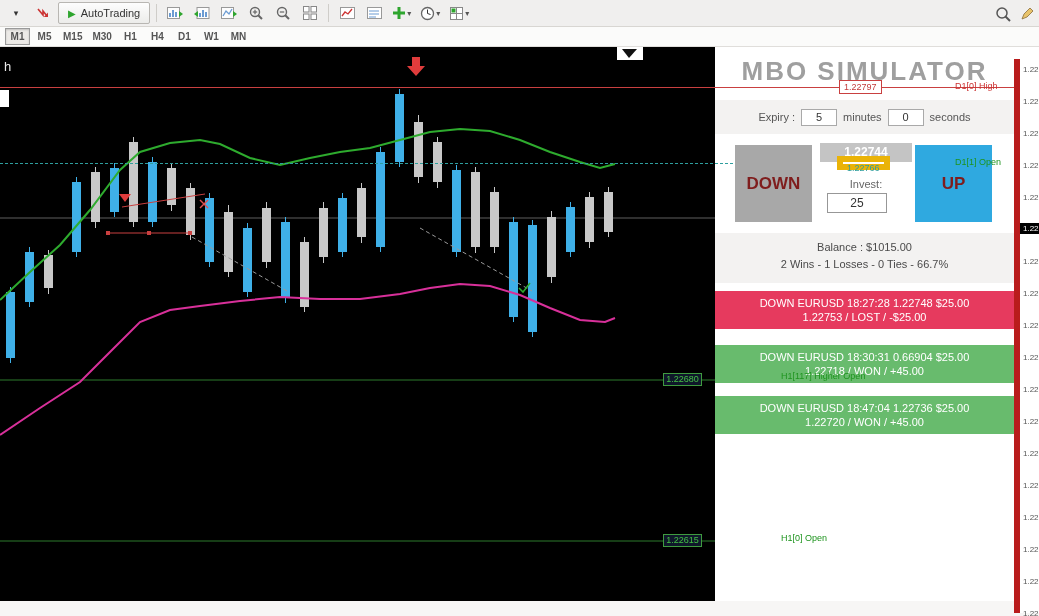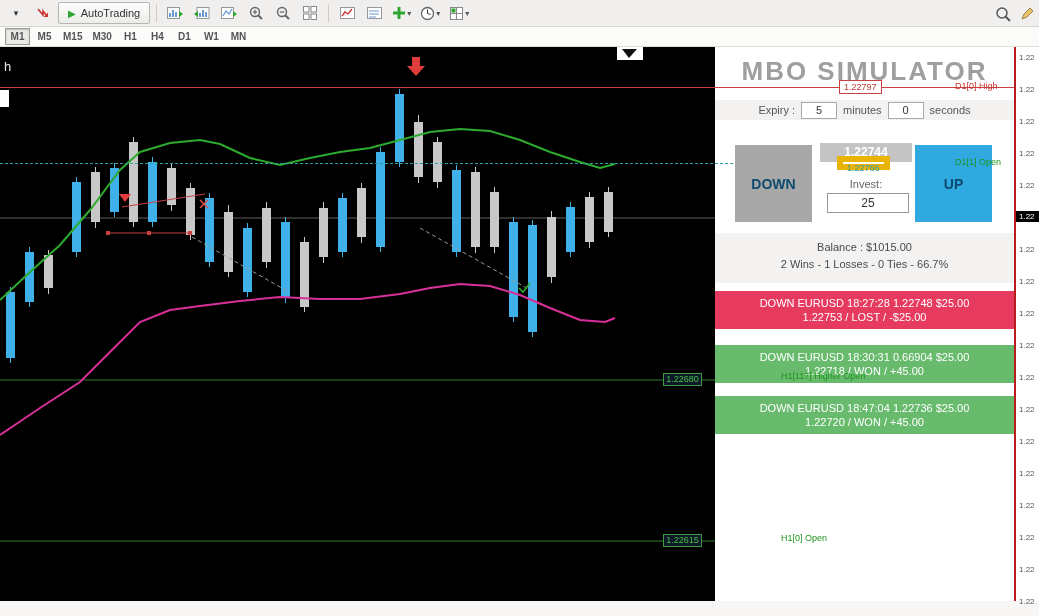--- a/index.html
+++ b/index.html
@@ -42,45 +42,45 @@
   .red-tag { left:839px; top:80px; border:1px solid #c94040; color:#c23b3b; }
   .teal-tag { left:837px; top:156px; border:6px solid #eab308; color:#2e9e9e; }
   .anno { position:absolute; font-size:9px; z-index:5; white-space:nowrap; }
   .red-anno { color:#cc3333; }
   .green-anno { color:#1e941e; }
 
   
   .panel { position:absolute; left:715px; top:47px; width:299px; height:554px; background:#fff; z-index:3; }
   .sim-title { position:absolute; top:9px; left:0; width:100%; text-align:center; font-size:26px;
     font-weight:bold; letter-spacing:2px; color:#9f9f9f; }
-  .expiry-row { position:absolute; top:53px; left:0; width:299px; height:20px; background:#f3f2f1;
+  .expiry-row { position:absolute; top:53px; left:0; width:299px; height:34px; background:#f3f2f1;
     display:flex; align-items:center; justify-content:center; gap:6px; font-size:11px; color:#555; }
   .exp-input { width:36px; height:17px; border:1px solid #a9a9a9; font-size:11px; text-align:center;
     color:#333; background:#fff; font-family:"Liberation Sans", sans-serif; }
   .strike-box { position:absolute; left:105px; top:96px; width:92px; height:19px; background:#c4c4c4;
     color:#fff; font-size:12px; font-weight:bold; text-align:center; line-height:19px; }
-  .btn-down, .btn-up { position:absolute; top:98px; width:77px; height:77px; color:#0c4a6e;
-    font-size:14px; font-weight:bold; display:flex; align-items:center; justify-content:center;
+  .btn-down, .btn-up { position:absolute; top:98px; width:77px; height:77px; color:#7f1d1d;
+    font-size:17px; font-weight:bold; display:flex; align-items:center; justify-content:center;
     cursor:pointer; z-index:6; }
   .btn-down { left:20px; background:#a8a8a8; }
   .btn-up { left:200px; background:#2fa9e0; }
   .invest-label { position:absolute; left:105px; top:131px; width:92px; text-align:center;
     font-size:11px; color:#666; }
-  .invest-input { position:absolute; left:112px; top:146px; width:82px; height:20px;
+  .invest-input { position:absolute; left:112px; top:146px; width:60px; height:20px;
     border:1px solid #979797; font-size:12px; text-align:center; color:#333;
     font-family:"Liberation Sans", sans-serif; }
   .balance-band { position:absolute; top:186px; left:0; width:299px; height:50px; background:#f3f2f1; }
   .balance { margin-top:8px; text-align:center; font-size:11px; color:#4a4a4a; }
   .stats { margin-top:5px; text-align:center; font-size:11px; color:#4a4a4a; }
   .hist-item { position:absolute; left:0; width:299px; height:38px; color:#fff; font-size:11px;
     text-align:center; display:flex; flex-direction:column; justify-content:center; gap:2px; }
 
   
-  .price-scale { position:absolute; left:1014px; top:47px; width:25px; height:554px; background:#fff;
-    border-left:2px solid #b91c1c; z-index:3; }
+  .price-scale { position:absolute; left:1014px; top:59px; width:25px; height:554px; background:#fff;
+    border-left:6px solid #b91c1c; z-index:3; }
   .ps-tick { position:absolute; left:3px; font-size:8px; color:#555; white-space:nowrap; overflow:hidden; }
   .ps-tick.current { left:0; width:25px; background:#000; color:#fff; padding:1px 0 1px 3px; }
 
   .bottom-strip { position:absolute; left:0; top:601px; width:1039px; height:15px; background:#f7f6f5; z-index:2; }
 </style>
 </head>
 <body>
 
 <div class="app">
 

